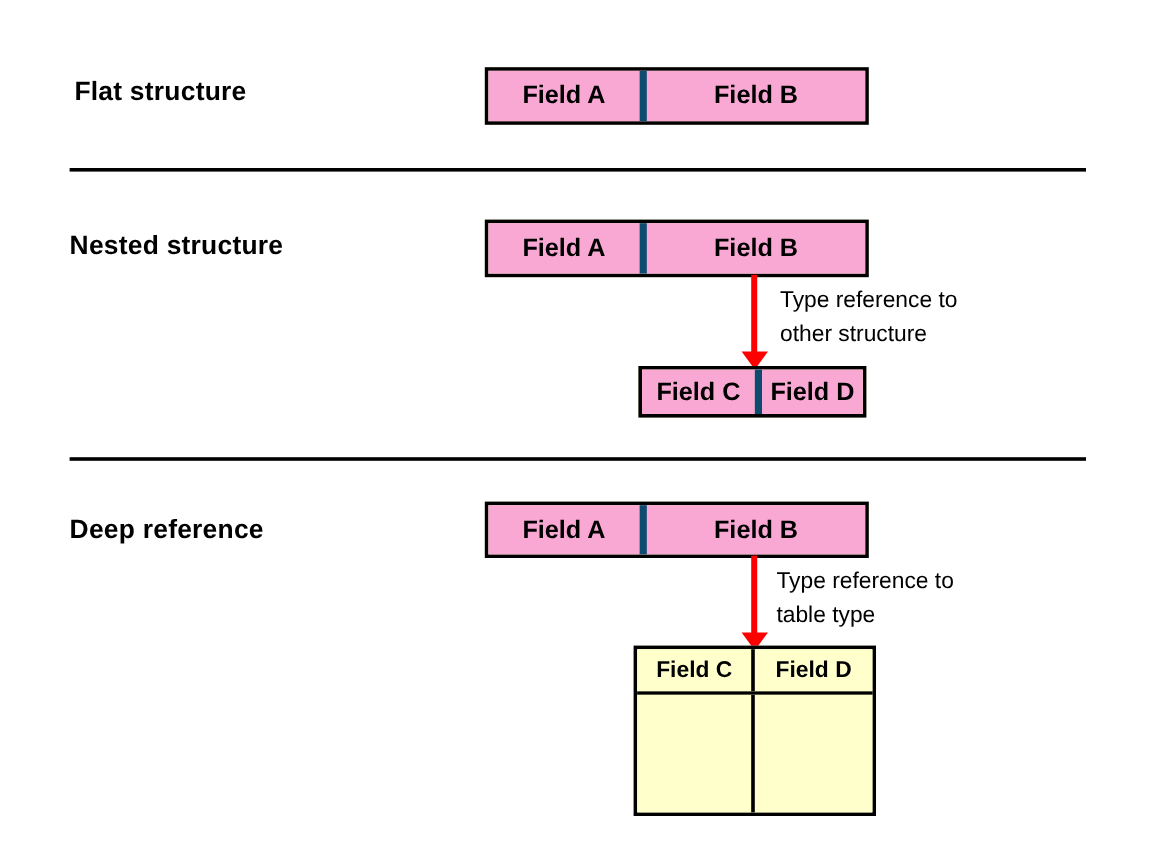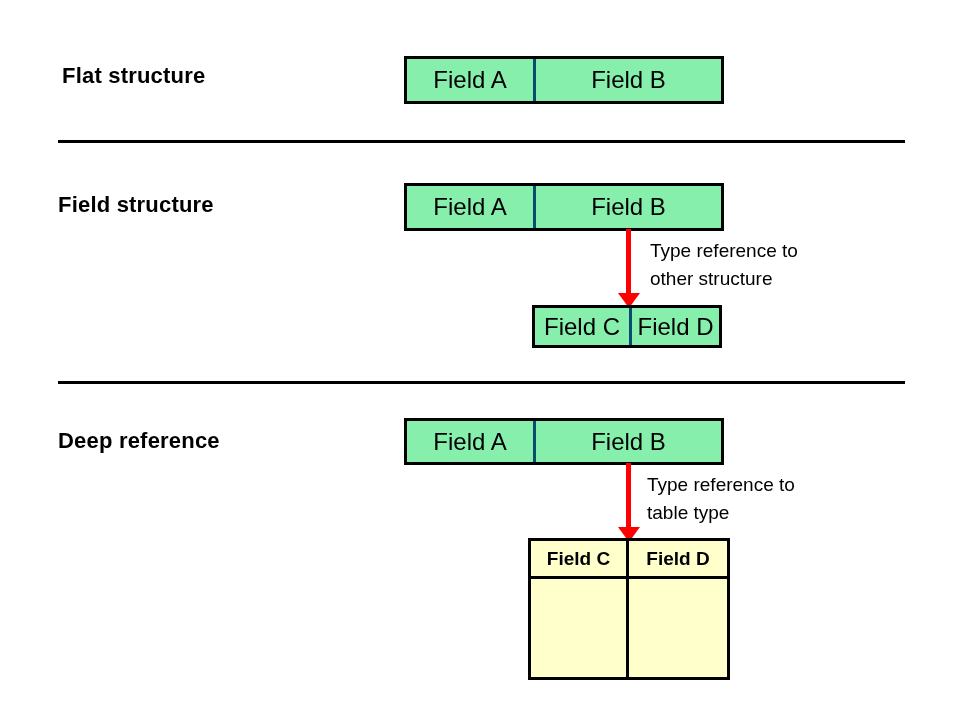--- a/index.html
+++ b/index.html
@@ -51,29 +51,29 @@
     position: absolute;
     display: flex;
     border: 3px solid #000000;
     background: #FFFFCC;
     box-sizing: border-box;
   }
   .field-cell {
     display: flex;
     align-items: center;
     justify-content: center;
-    font-size: 24px;
-    font-weight: normal;
-    color: #000000;
-    background: #86efac;
+    font-size: 21px;
+    font-weight: bold;
+    color: #000000;
+    background: #f9a8d4;
     box-sizing: border-box;
     white-space: nowrap;
   }
   .field-cell + .field-cell {
-    border-left: 3px solid #0c4a6e;
+    border-left: 6px solid #0c4a6e;
   }
 
   
   #box-flat-ab {
     left: 404px;
     top: 56px;
     width: 320px;
     height: 48px;
   }
   #box-flat-ab .cell-a { width: 126px; }
@@ -197,21 +197,21 @@
 
   <div class="section-label" id="label-flat">Flat structure</div>
 
   <div class="field-row" id="box-flat-ab">
     <div class="field-cell cell-a">Field A</div>
     <div class="field-cell cell-b">Field B</div>
   </div>
 
   <div class="separator" id="sep-1"></div>
 
-  <div class="section-label" id="label-nested">Field structure</div>
+  <div class="section-label" id="label-nested">Nested structure</div>
 
   <div class="field-row" id="box-nested-ab">
     <div class="field-cell cell-a">Field A</div>
     <div class="field-cell cell-b">Field B</div>
   </div>
 
   <div class="arrow" id="arrow-nested">
     <div class="shaft"></div>
     <div class="head"></div>
   </div>

